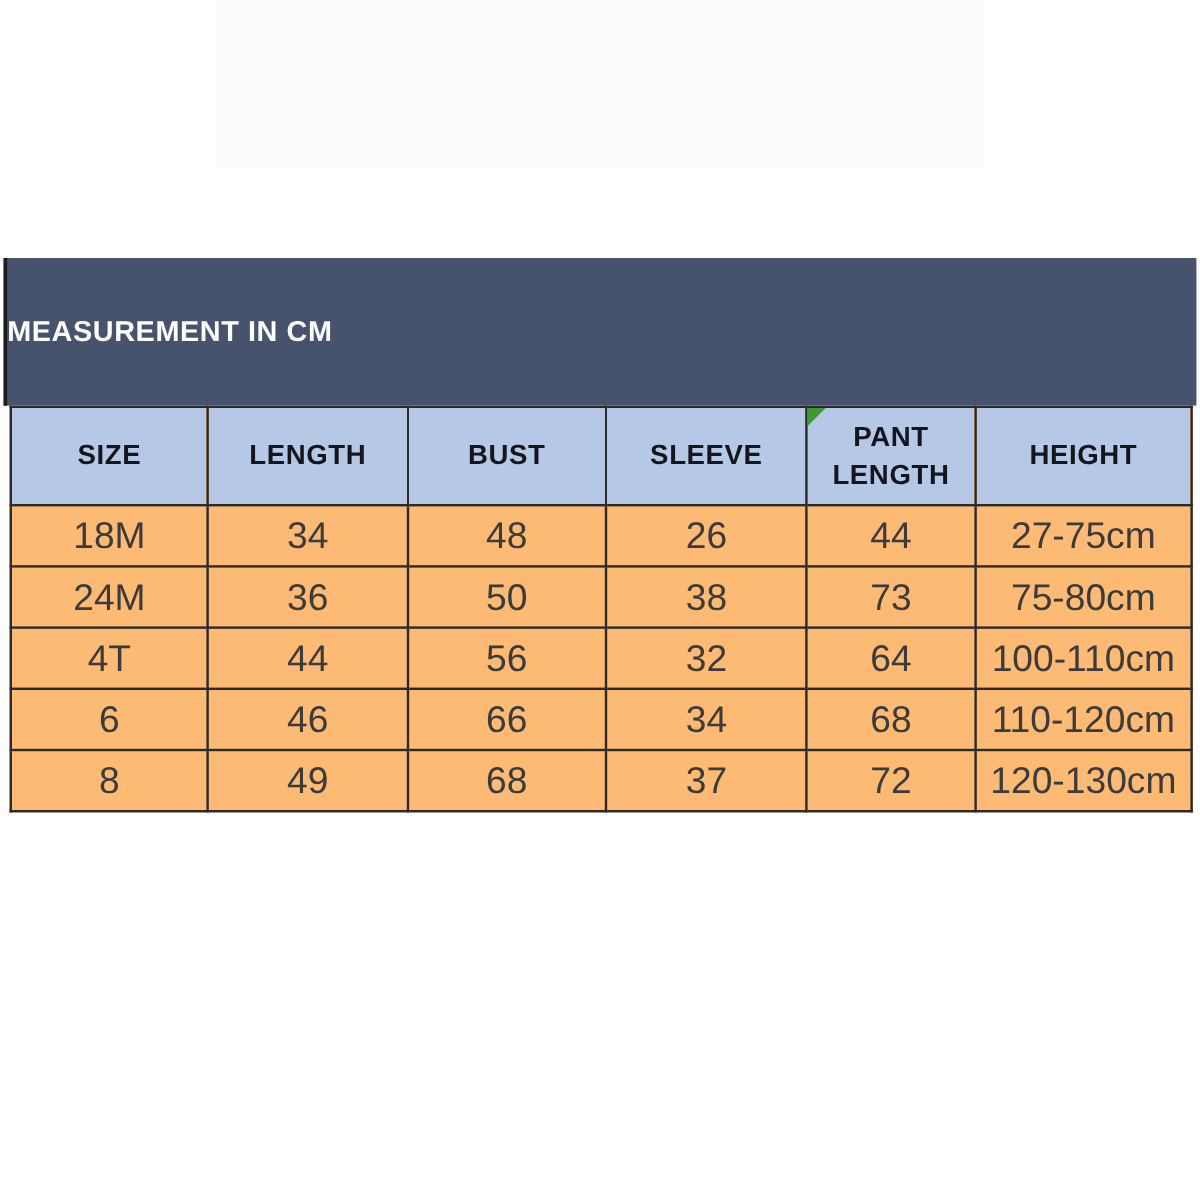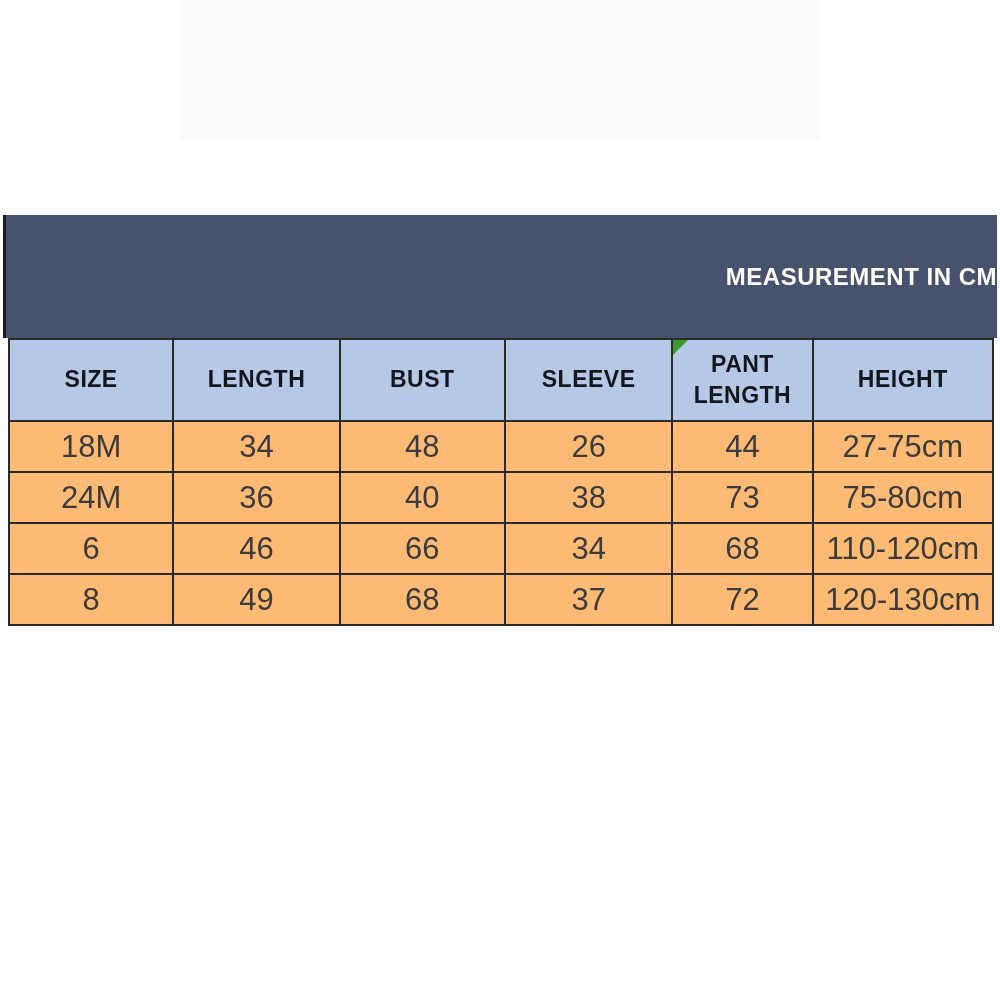--- a/index.html
+++ b/index.html
@@ -26,21 +26,21 @@
     position: absolute;
     left: 3px;
     top: 215px;
     width: 994px;
     height: 123px;
     background: #47536c;
     border-left: 3px solid #1b1b1b;
     box-sizing: border-box;
     display: flex;
     align-items: center;
-    justify-content: flex-end;
+    justify-content: flex-start;
   }
   .title-band .band-title {
     color: #ffffff;
     font-size: 24px;
     font-weight: bold;
     letter-spacing: 0.5px;
   }
   table.size-chart {
     position: absolute;
     left: 8px;
@@ -126,24 +126,32 @@
         <td>18M</td>
         <td>34</td>
         <td>48</td>
         <td>26</td>
         <td>44</td>
         <td>27-75cm</td>
       </tr>
       <tr>
         <td>24M</td>
         <td>36</td>
-        <td>40</td>
+        <td>50</td>
         <td>38</td>
         <td>73</td>
         <td>75-80cm</td>
+      </tr>
+      <tr>
+        <td>4T</td>
+        <td>44</td>
+        <td>56</td>
+        <td>32</td>
+        <td>64</td>
+        <td>100-110cm</td>
       </tr>
       <tr>
         <td>6</td>
         <td>46</td>
         <td>66</td>
         <td>34</td>
         <td>68</td>
         <td>110-120cm</td>
       </tr>
       <tr>

